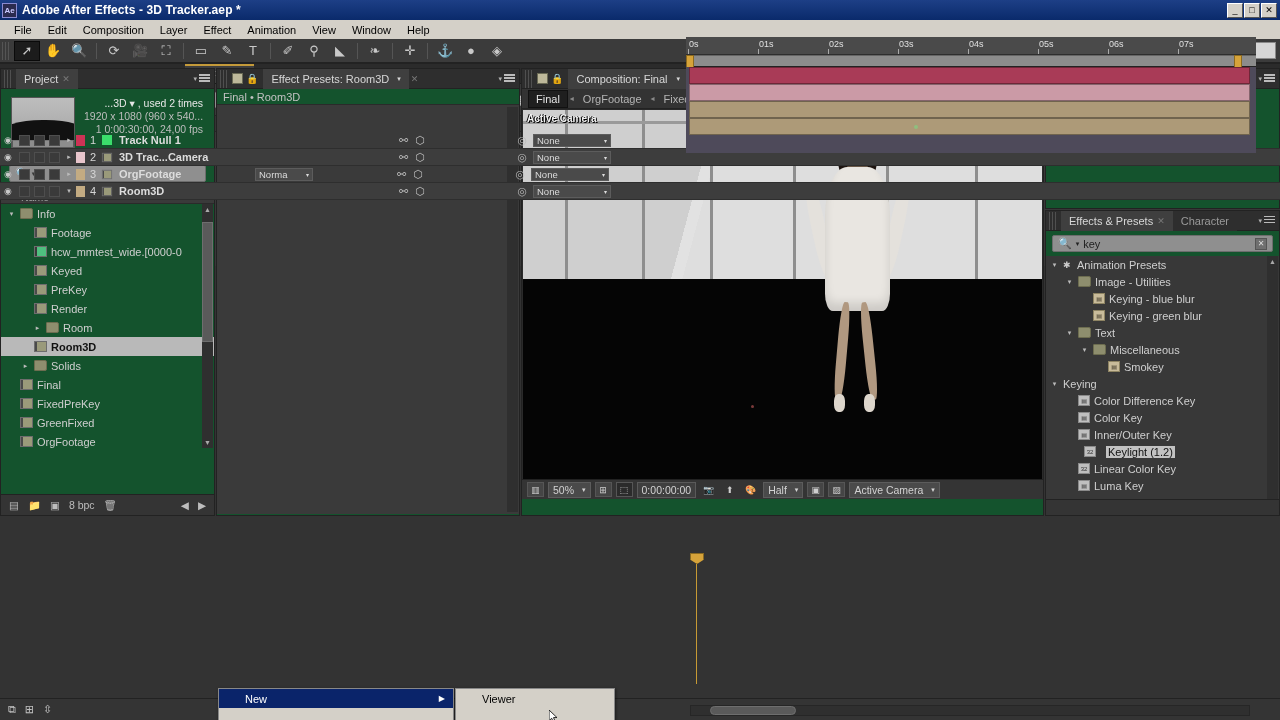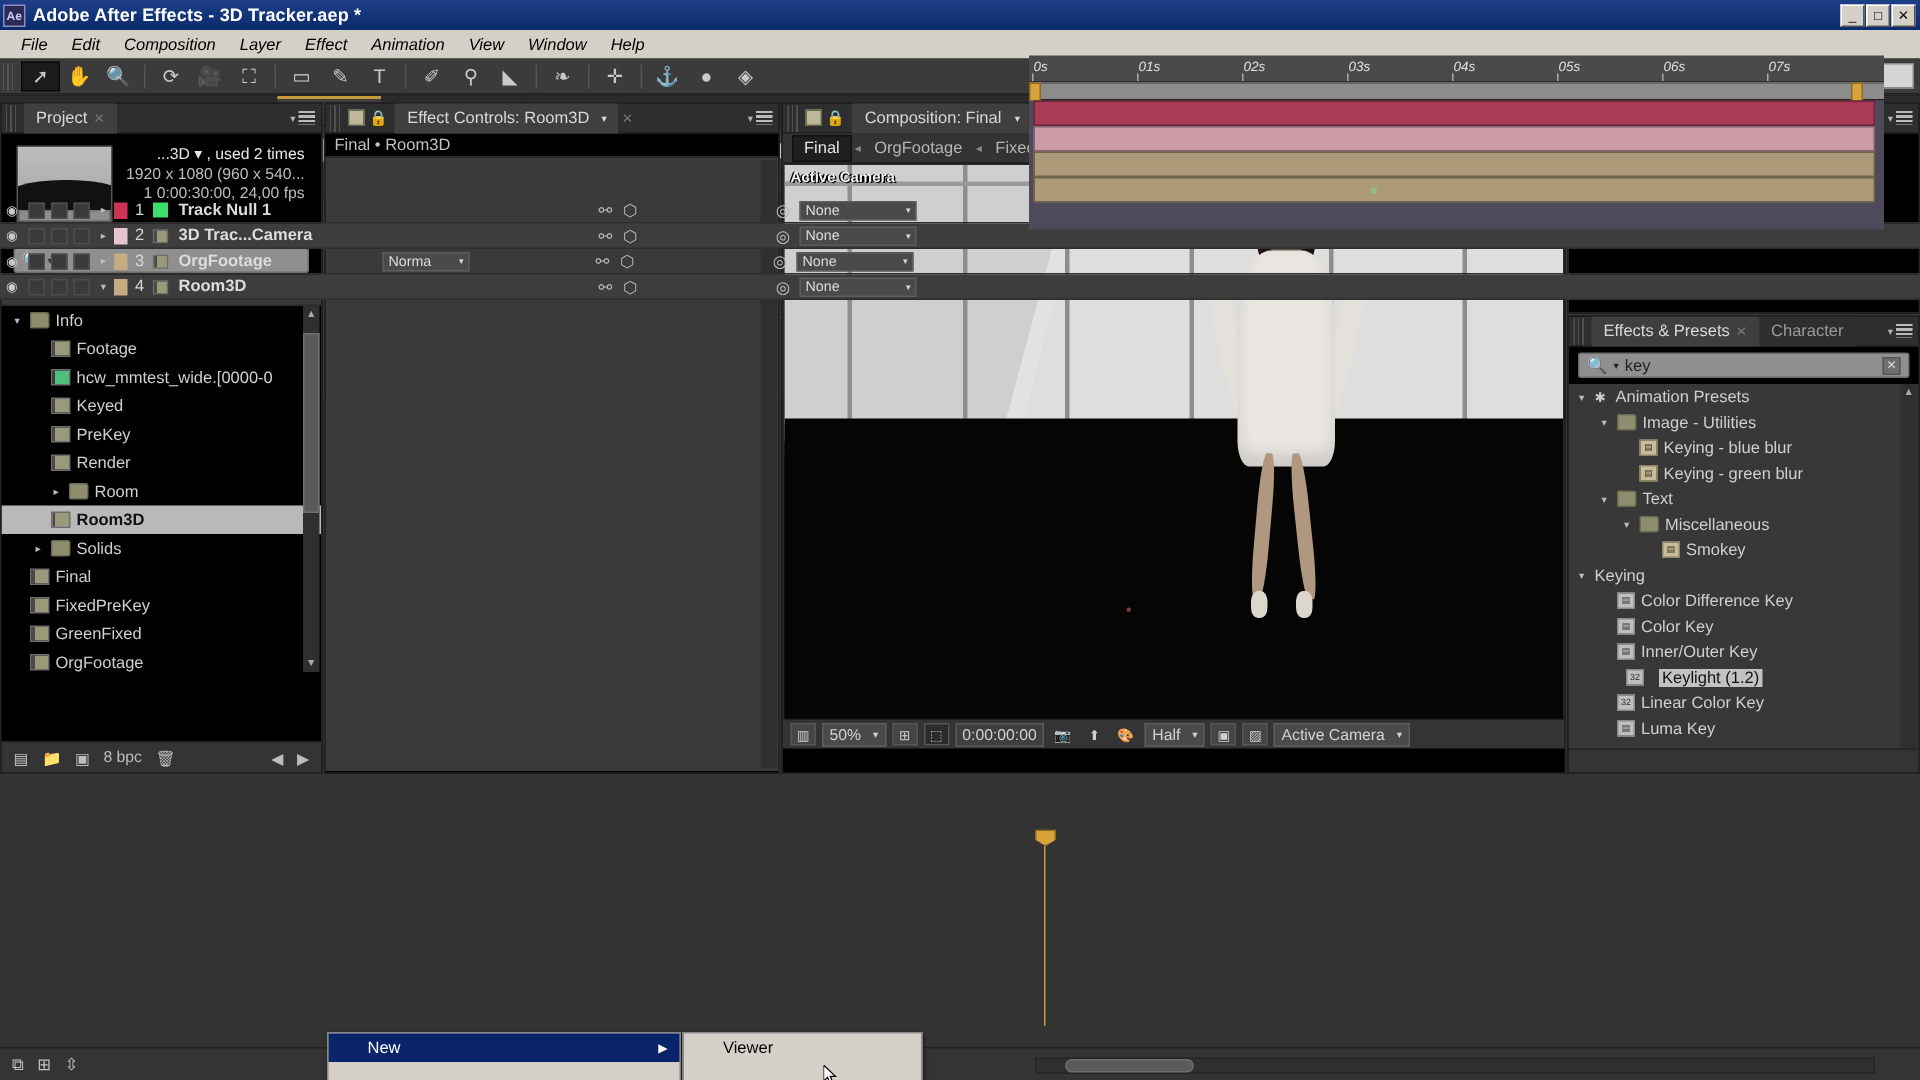--- a/index.html
+++ b/index.html
@@ -31,21 +31,21 @@
     border-right-color:#555;border-bottom-color:#555;
     display:flex;align-items:center;justify-content:center;
     font-size:9px;color:#000;line-height:1;
   }
 
   
   .menubar {
     height:19px;background:#d4d0c8;display:flex;align-items:center;
     padding-left:6px;color:#000;font-size:11px;
   }
-  .menubar .mi { padding:2px 8px; cursor:default;font-style:italic;}
+  .menubar .mi { padding:2px 8px; cursor:default;}
 
   
   .toolbar {
     height:24px;background:#3b3b3b;border-bottom:1px solid #222;
     display:flex;align-items:center;padding-left:2px;
   }
   .grip { width:8px;height:18px;
     background:repeating-linear-gradient(to right,#666 0 1px,transparent 1px 3px);
     margin-right:4px;opacity:.6;}
   .tool {
@@ -60,21 +60,21 @@
     width:140px;height:17px;background:#4a4a4a;border:1px solid #5e5e5e;
     color:#dcdcdc;font-size:11px;display:flex;align-items:center;padding:0 4px;
   }
   .ws-select .arrow{ margin-left:auto;}
   .help-input {
     width:185px;height:17px;background:#d6d6d6;border:1px solid #8a8a8a;
     color:#555;font-size:11px;display:flex;align-items:center;gap:4px;padding:0 4px;
   }
 
   
-  .panel { position:absolute; background:#000000; border:1px solid #222; }
+  .panel { position:absolute; background:#14532d; border:1px solid #222; }
   .panel-tabbar {
     height:20px;background:#2e2e2e;display:flex;align-items:center;
     border-bottom:1px solid #222;
   }
   .ptab {
     height:20px;display:flex;align-items:center;gap:4px;padding:0 8px;
     font-size:11px;color:#9a9a9a;background:#2e2e2e;
   }
   .ptab.active { background:#3f3f3f;color:#d8d8d8;}
   .ptab .x { font-size:9px;color:#777;}
@@ -242,21 +242,21 @@
   .sname { font-weight:bold;}
   .mode-sel { width:58px;height:13px;background:#4a4a4a;border:1px solid #5c5c5c;font-size:9.5px;
     color:#dcdcdc;display:flex;align-items:center;padding:0 3px;}
   .par-sel { width:78px;height:13px;background:#4a4a4a;border:1px solid #5c5c5c;font-size:9.5px;
     color:#dcdcdc;display:flex;align-items:center;padding:0 3px;}
   .prop-row { height:17px;display:flex;align-items:center;font-size:11px;color:#cfcfcf;}
   .val { color:#d9a441;}
 
   
   .tl-right { position:absolute;left:686px;top:37px;width:570px;height:144px;}
-  .ruler { position:relative;height:18px;background:#4a4a4a;border-bottom:1px solid #2e2e2e;font-style:italic;}
+  .ruler { position:relative;height:18px;background:#4a4a4a;border-bottom:1px solid #2e2e2e;}
   .rtick { position:absolute;top:2px;font-size:9px;color:#e0e0e0;}
   .rtickline{position:absolute;top:12px;width:1px;height:5px;background:#aaa;}
   .workarea { position:relative;height:12px;background:#8c8c8c;border-top:1px solid #666;border-bottom:1px solid #222;}
   .wa-cap { position:absolute;top:-1px;width:8px;height:13px;background:#d6a33a;border:1px solid #8c6a1f;}
   .bars { position:relative;background:#4e4a5a;height:86px;}
   .bar { position:absolute;left:3px;height:17px;border:1px solid rgba(0,0,0,.35);}
   .chd { position:absolute;left:690px;top:553px;width:14px;height:16px;z-index:40;}
   .chd .head{width:14px;height:11px;background:#d6a33a;border:1px solid #8a6a22;
     clip-path:polygon(0 0,100% 0,100% 60%,50% 100%,0 60%);}
   .chd .line{position:absolute;left:6px;top:11px;width:1px;height:120px;background:#c79a34;}
@@ -464,21 +464,21 @@
       <span>▶</span>
     </div>
   </div>
 
   <div class="panel" id="effect-panel">
     <div class="panel-tabbar">
       <div class="grip" style="margin-left:3px"></div>
       <div style="width:11px;height:11px;background:#bdb89a;border:1px solid #6a6a55;margin-right:3px"></div>
       <div style="margin-right:5px;font-size:10px">🔒</div>
       <div class="ptab active">
-        <span>Effect Controls: Room3D</span>
+        <span>Effect Presets: Room3D</span>
         <span style="font-size:7px;margin-left:4px">▾</span>
       </div>
       <span class="x" style="margin-left:2px;color:#777;font-size:9px">✕</span>
       <div class="ptab-menu">
         <span style="font-size:7px">▾</span>
         <span class="hamb"></span>
       </div>
     </div>
     <div class="ec-crumb">Final • Room3D</div>
     <div class="ec-body">

